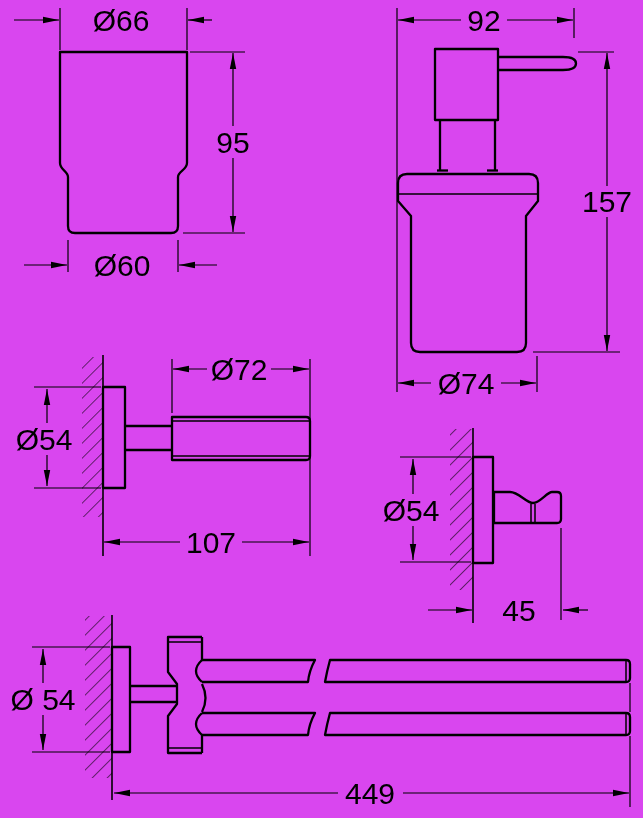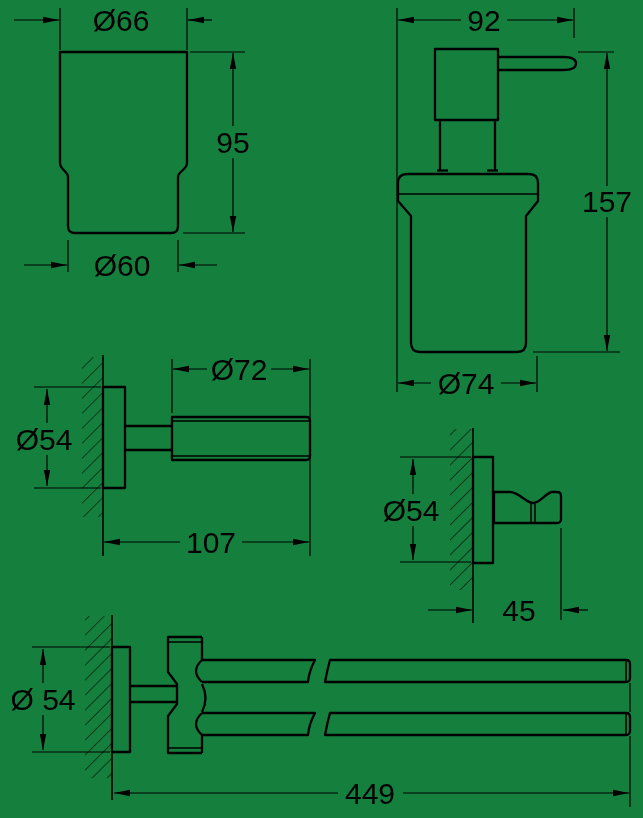--- a/index.html
+++ b/index.html
@@ -1,16 +1,16 @@
 <!DOCTYPE html>
 <html><head>
 <meta charset="utf-8">
 <style>
   html,body{margin:0;padding:0;background:#fff;}
-  .stage{width:643px;height:818px;background:#15803d;position:relative;}
+  .stage{width:643px;height:818px;background:#d946ef;position:relative;}
   svg{display:block;}
   .o  {stroke:#000;stroke-width:2.3;fill:none;stroke-linejoin:round;}
   .o2 {stroke:#000;stroke-width:1.5;fill:none;}
   .d  {stroke:#000;stroke-width:1.2;fill:none;}
   .w  {stroke:#000;stroke-width:1.6;fill:none;}
   .t  {font-family:"Liberation Sans",sans-serif;font-size:30px;fill:#000;
        text-anchor:middle;}
 </style>
 </head>
 <body>

